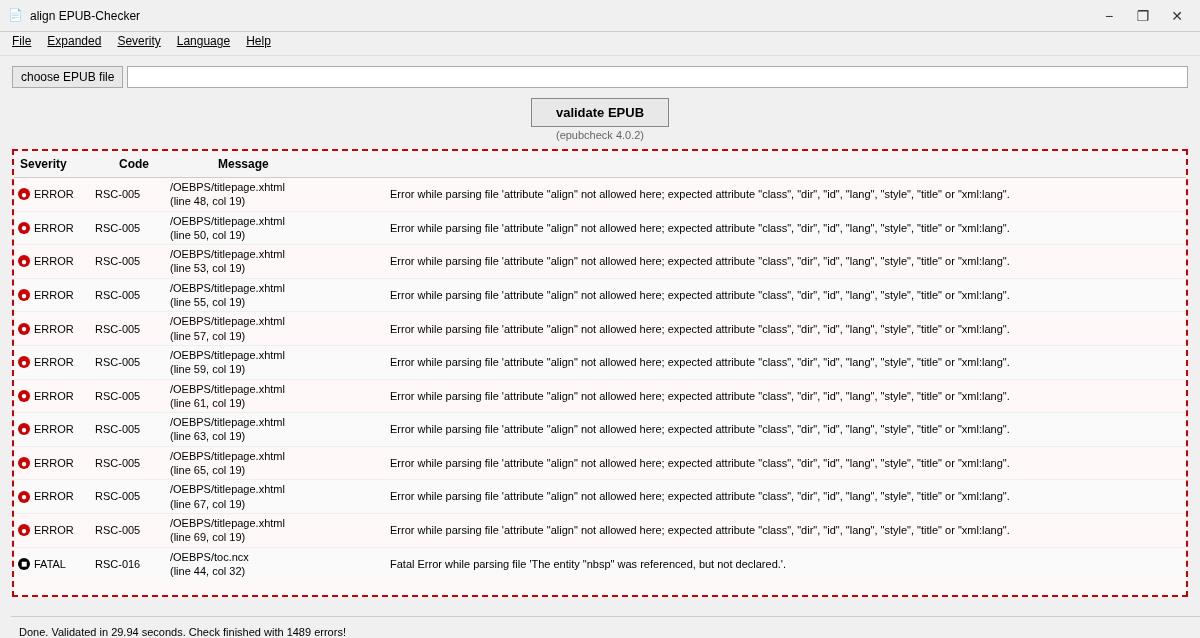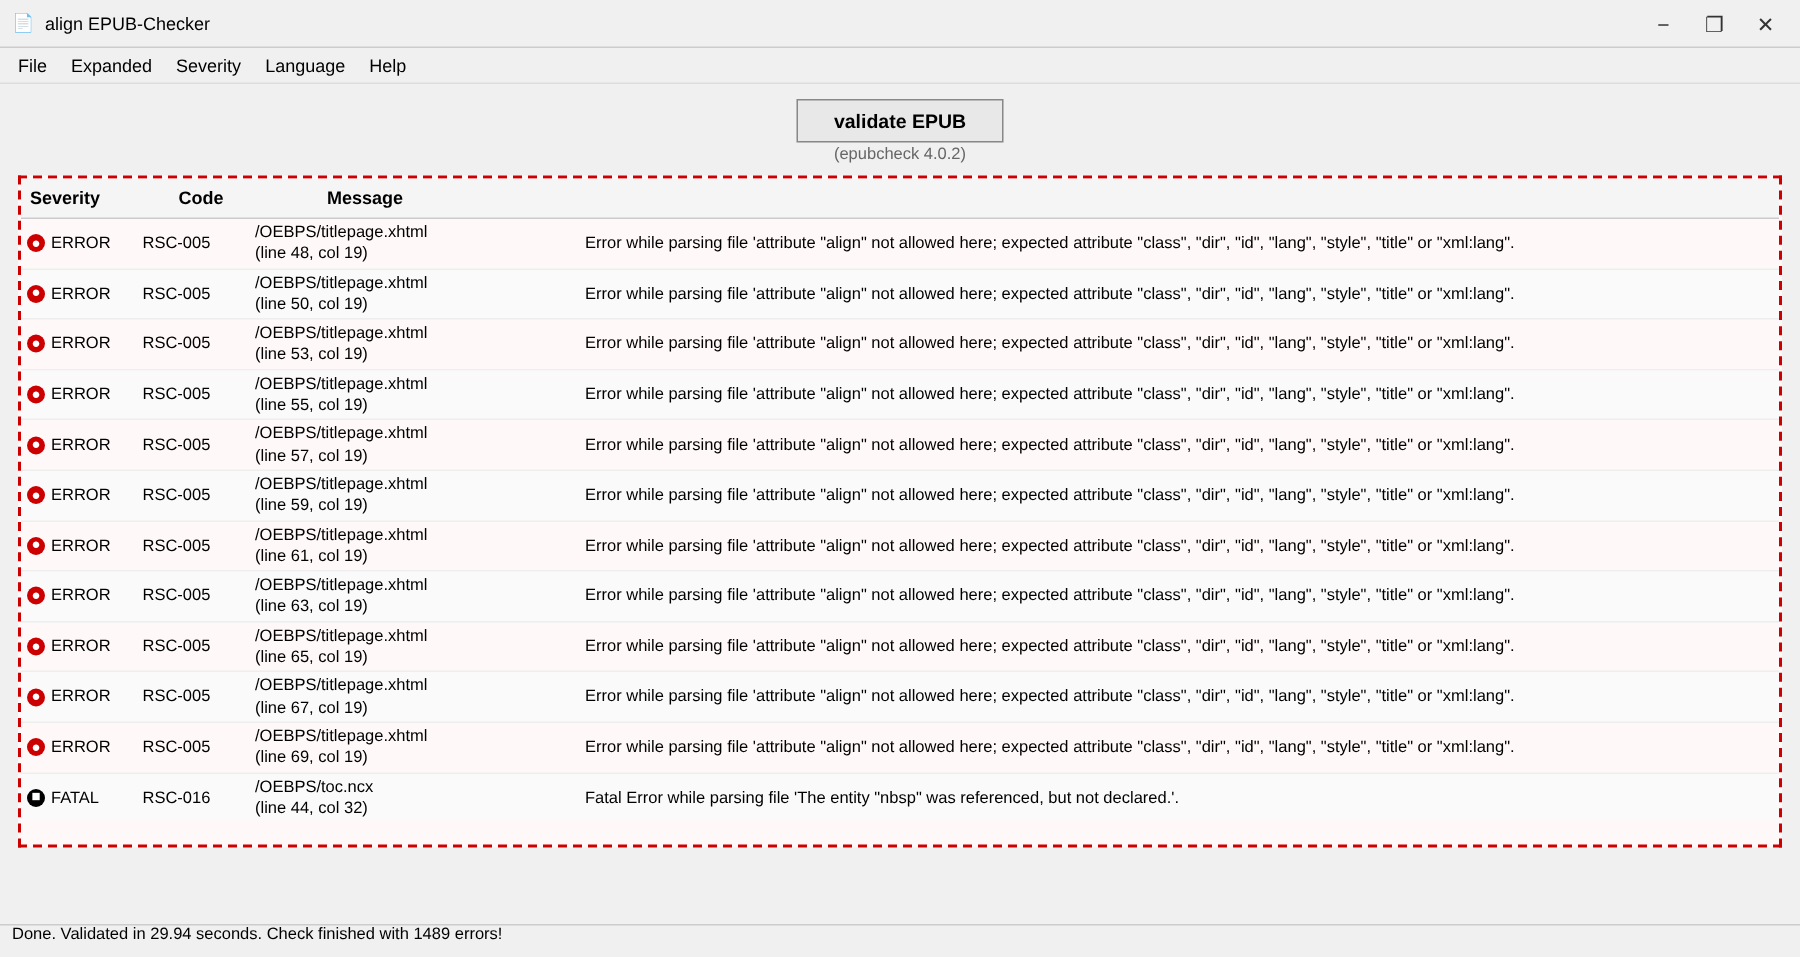--- a/index.html
+++ b/index.html
@@ -47,23 +47,23 @@
       display: flex;
       align-items: center;
       justify-content: center;
       color: #333;
     }
     
     .menu-bar {
       background: #f0f0f0;
       height: 24px;
       display: flex;
-      align-items: center;
       padding: 0 4px;
       border-bottom: 1px solid #ddd;
+      text-decoration: underline;
     }
     .menu-item {
       padding: 2px 8px;
       cursor: pointer;
       font-size: 12px;
     }
     
     .main-content {
       padding: 10px 12px;
       background: #f0f0f0;
@@ -175,27 +175,27 @@
     .severity-icon.fatal { background: #000000; }
     .severity-label { font-size: 11px; }
     
     .table-body::-webkit-scrollbar { width: 12px; }
     .table-body::-webkit-scrollbar-track { background: #f0f0f0; }
     .table-body::-webkit-scrollbar-thumb { background: #b0b0b0; border: 1px solid #999; }
     
     .status-bar {
       position: fixed;
       bottom: 0;
-      left: 0;
+      left: 11px;
       right: 0;
       height: 22px;
       background: #f0f0f0;
       border-top: 1px solid #ccc;
       display: flex;
-      align-items: flex-start;
+      align-items: flex-end;
       padding: 0 8px;
       font-size: 11px;
     }
   </style>
 </head>
 <body>
 
 <div class="title-bar">
   <div class="title-bar-left">
     <span class="title-icon">📄</span>
@@ -211,20 +211,24 @@
 <div class="menu-bar">
 <div class="menu-item">File</div>
     <div class="menu-item">Expanded</div>
     <div class="menu-item">Severity</div>
     <div class="menu-item">Language</div>
     <div class="menu-item">Help</div>
   </div>
 
 <div class="main-content">
 
+  <div class="file-row">
+    <button class="choose-btn">choose EPUB file</button>
+    <input class="file-path" type="text" style="">
+  </div>
 
   <div class="validate-section">
     <button class="validate-btn">validate EPUB</button>
     <span class="epubcheck-version">(epubcheck 4.0.2)</span>
   </div>
 
   <div class="results-container">
 
     <div class="table-header">
       <div class="table-header-cell">Severity</div>

